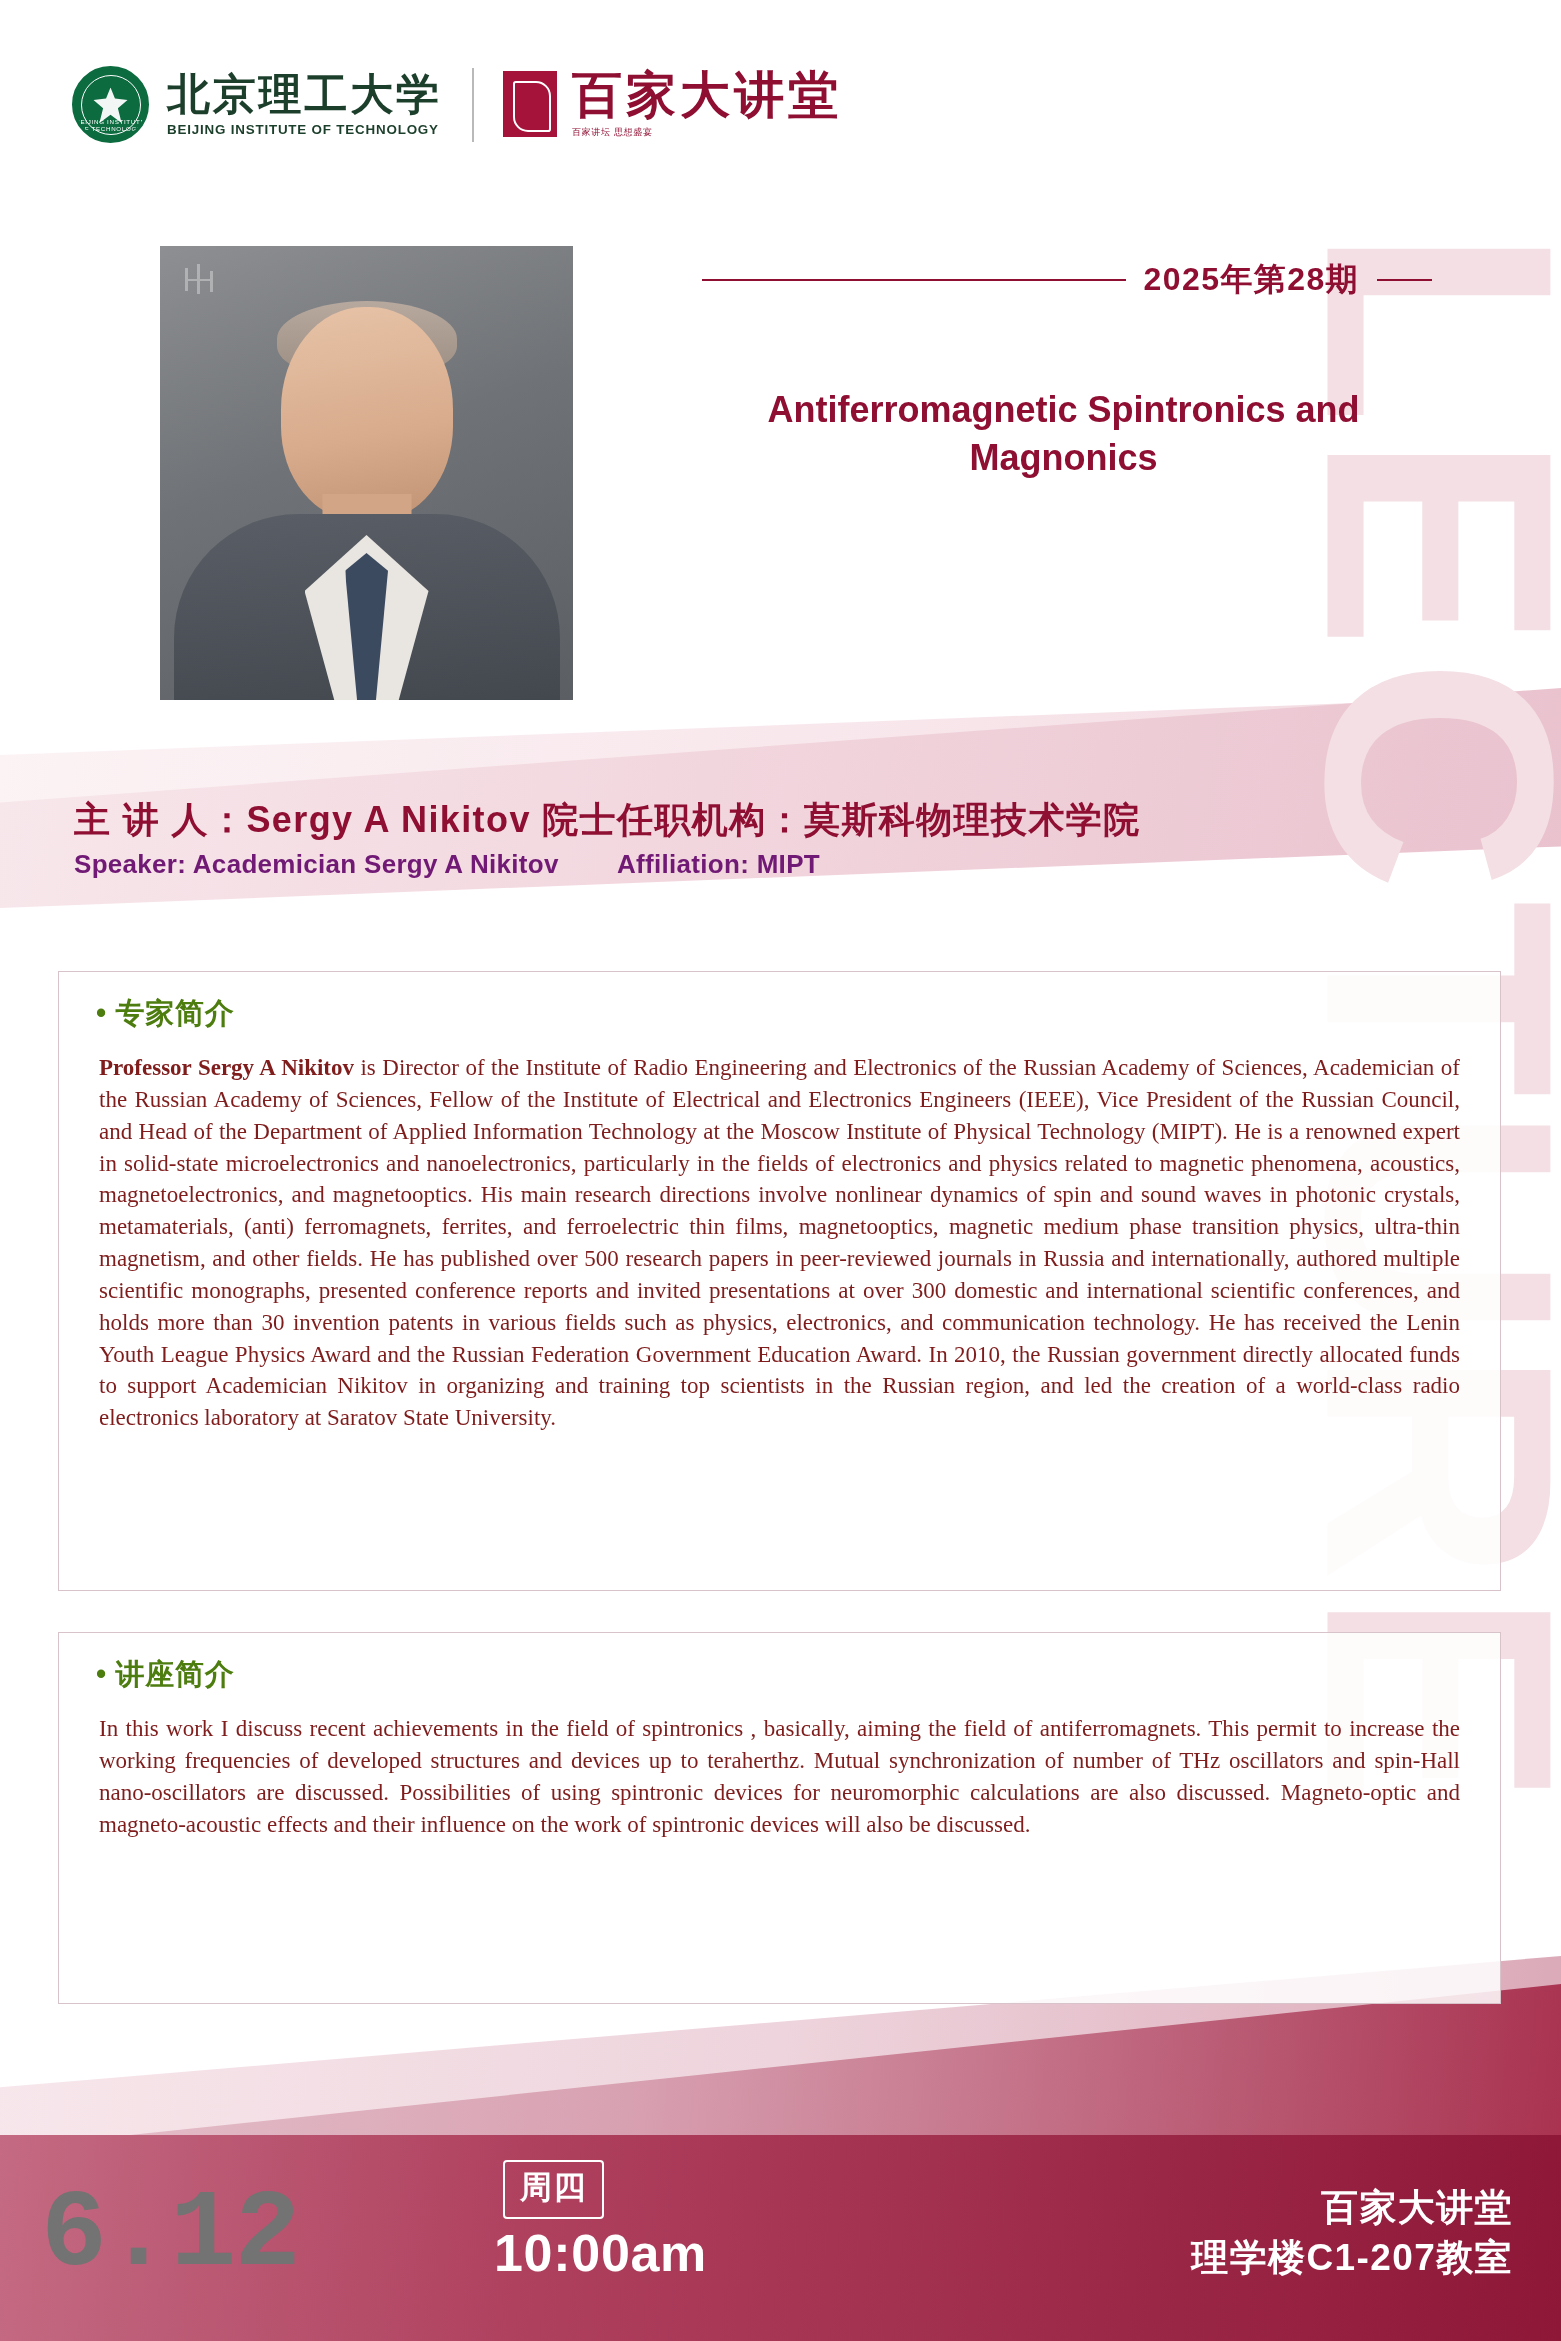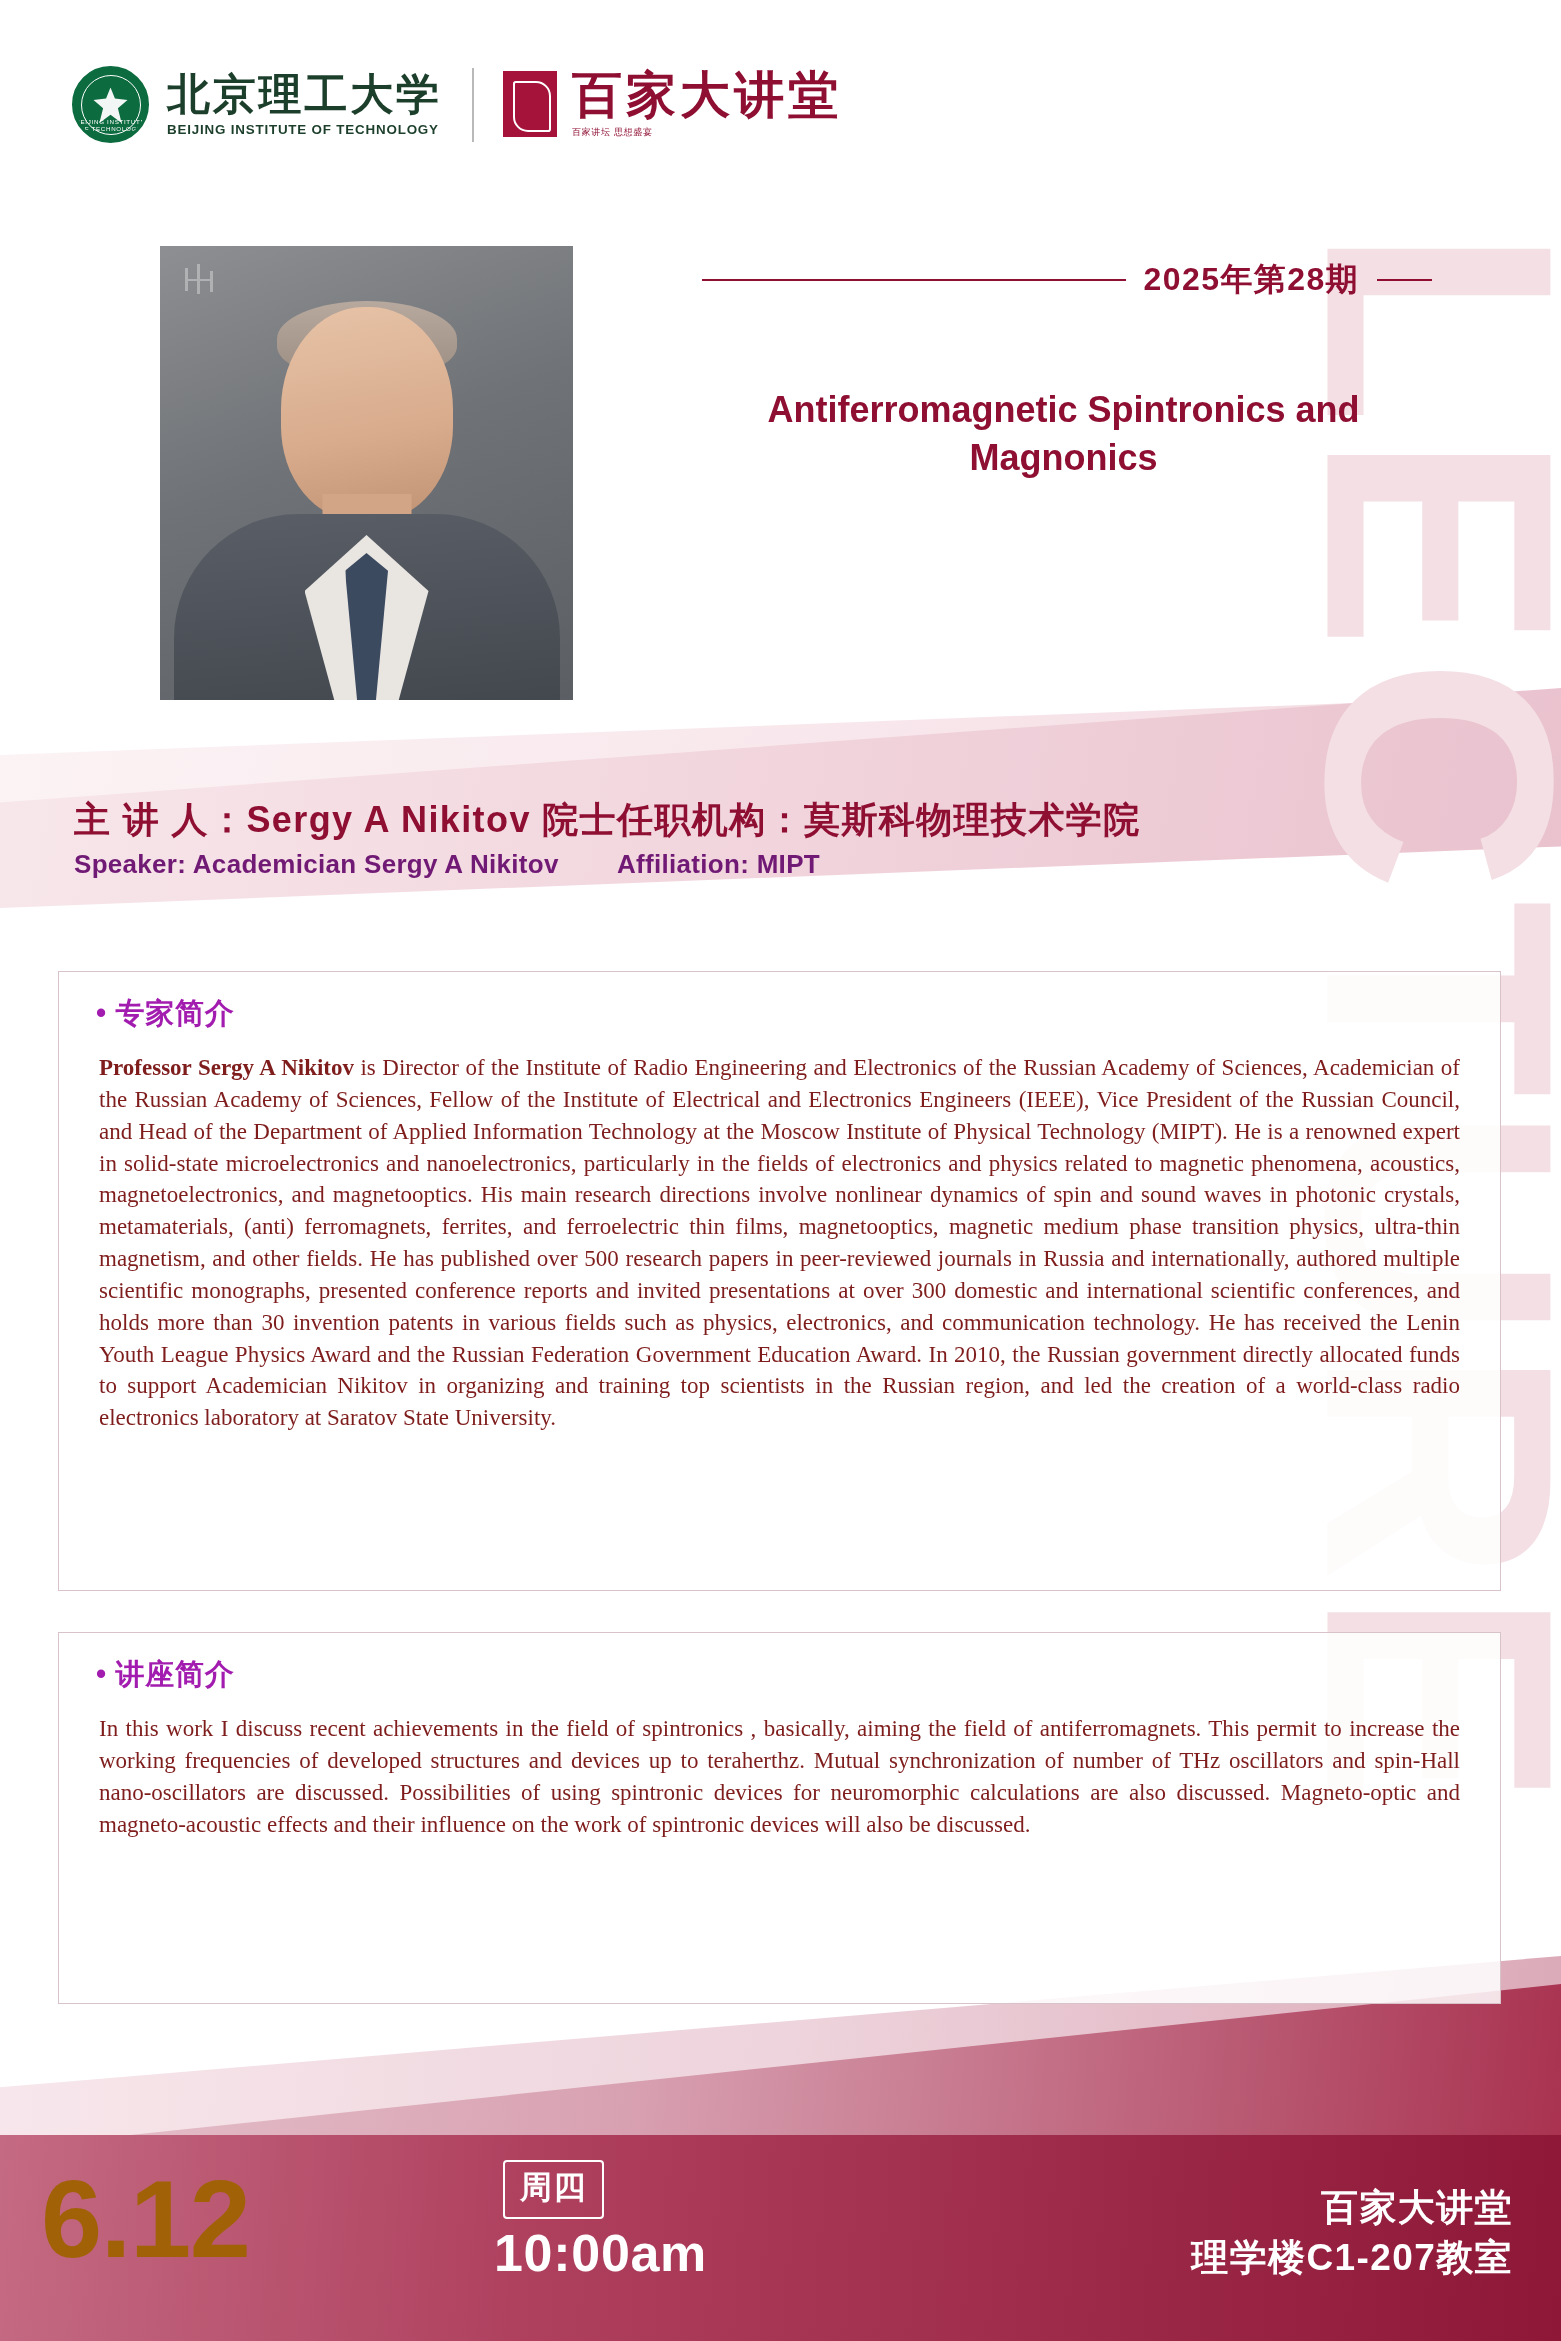--- a/index.html
+++ b/index.html
@@ -350,47 +350,47 @@
     width: 1443px;
     border: 1.4px solid #d9c3cb;
     background: rgba(255,255,255,0.86);
     z-index: 4;
   }
   #box-bio { top: 971px; height: 620px; }
   #box-abs { top: 1632px; height: 372px; }
   .box-heading {
     font-size: 29px;
     font-weight: bold;
-    color: #a21caf;
+    color: #4d7c0f;
     letter-spacing: 0.7px;
     padding: 22px 0 0 37px;
   }
   .box-body {
     padding: 18px 40px 0 40px;
     font-family: "Liberation Serif", serif;
     font-size: 23px;
     line-height: 1.385;
     color: #7f1d1d;
     text-align: justify;
     text-justify: inter-word;
   }
   .box-body b { font-weight: bold; }
 
   
   .footer-date {
     position: absolute;
     left: 41px;
-    bottom: 68px;
+    bottom: 52px;
     font-size: 110px;
     font-weight: bold;
-    color: #a16207;
+    color: #737373;
     letter-spacing: -1.4px;
     line-height: 1;
     z-index: 5;
-    font-family: Liberation Sans, sans-serif;
+    font-family: Liberation Mono, monospace;
   }
   .footer-day {
     position: absolute;
     left: 503px;
     bottom: 123px;
     border: 2.8px solid #ffffff;
     border-radius: 4.1px;
     padding: 4.1px 15px 6.9px 15px;
     font-size: 32px;
     font-weight: bold;

